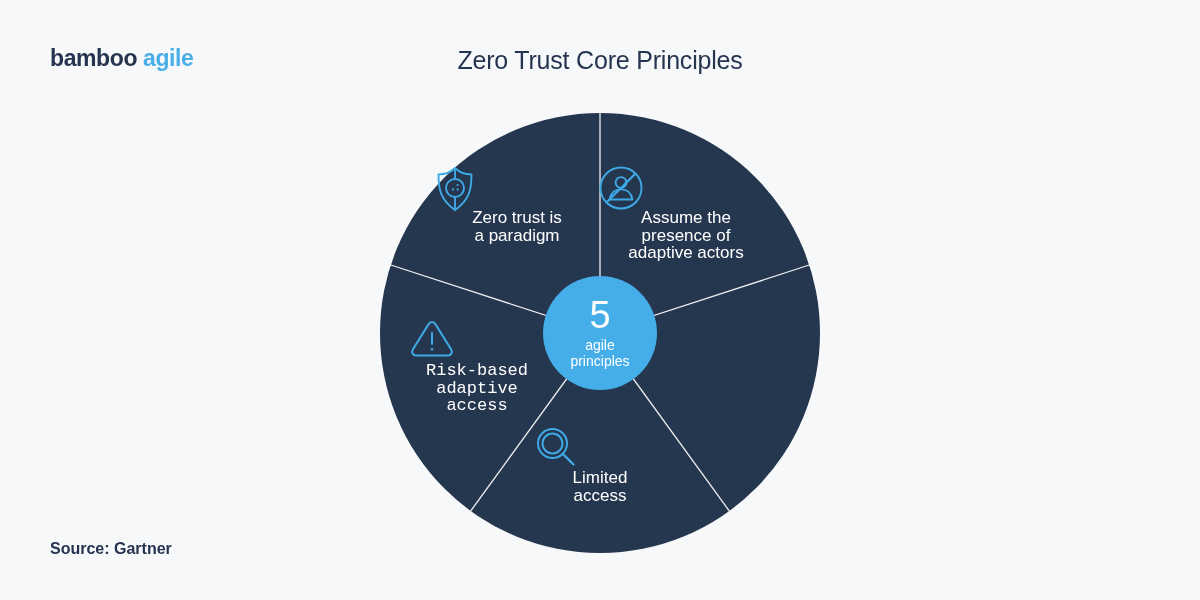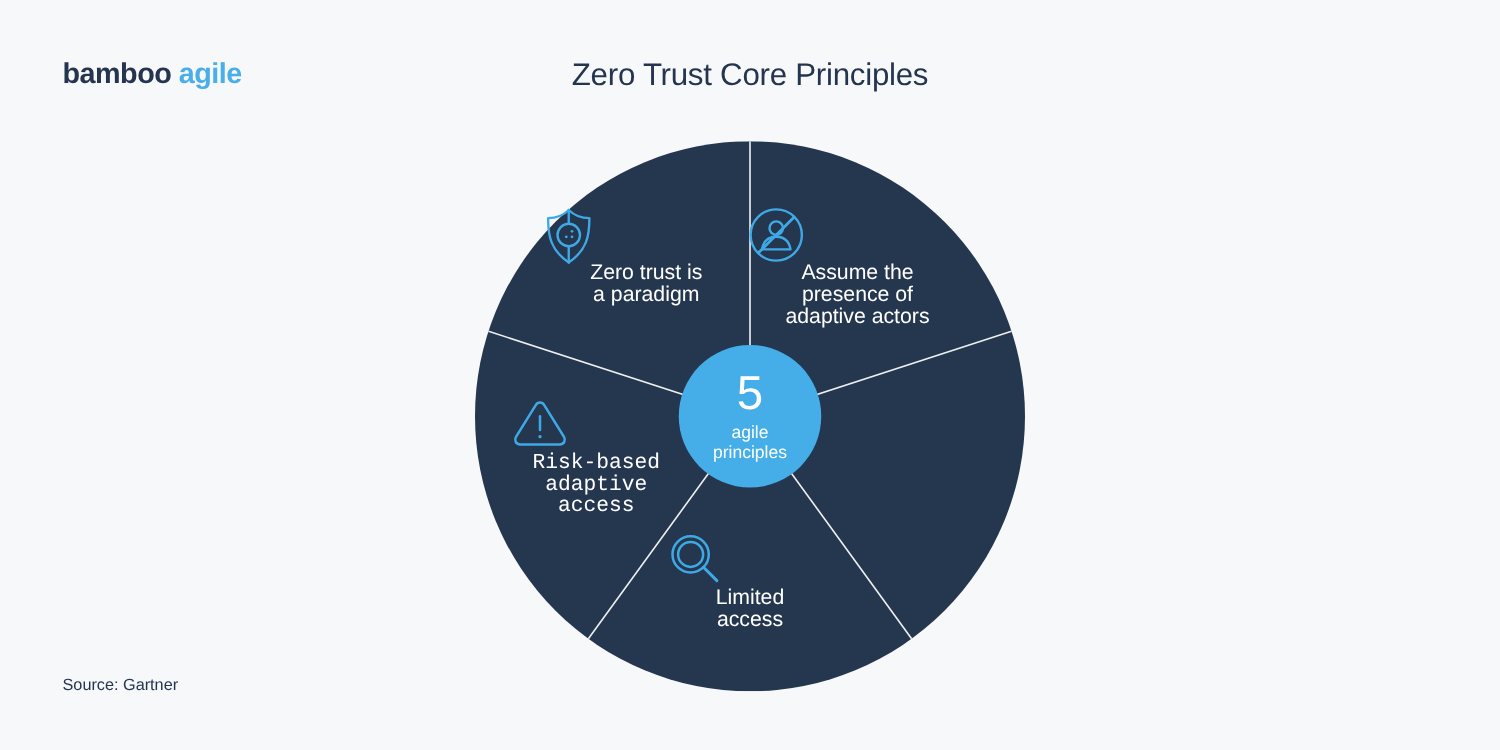--- a/index.html
+++ b/index.html
@@ -37,22 +37,23 @@
     font-size: 25px;
     font-weight: normal;
     color: #25344f;
     letter-spacing: -0.2px;
   }
 
   .source-note {
     position: absolute;
     left: 50px;
     top: 540px;
-    font-size: 13px;
+    font-size: 16px;
     color: #25344f;
+    font-weight: bold;
   }
 
   
   .wheel {
     position: absolute;
     left: 380px;
     top: 113px;
     width: 440px;
     height: 440px;
   }

